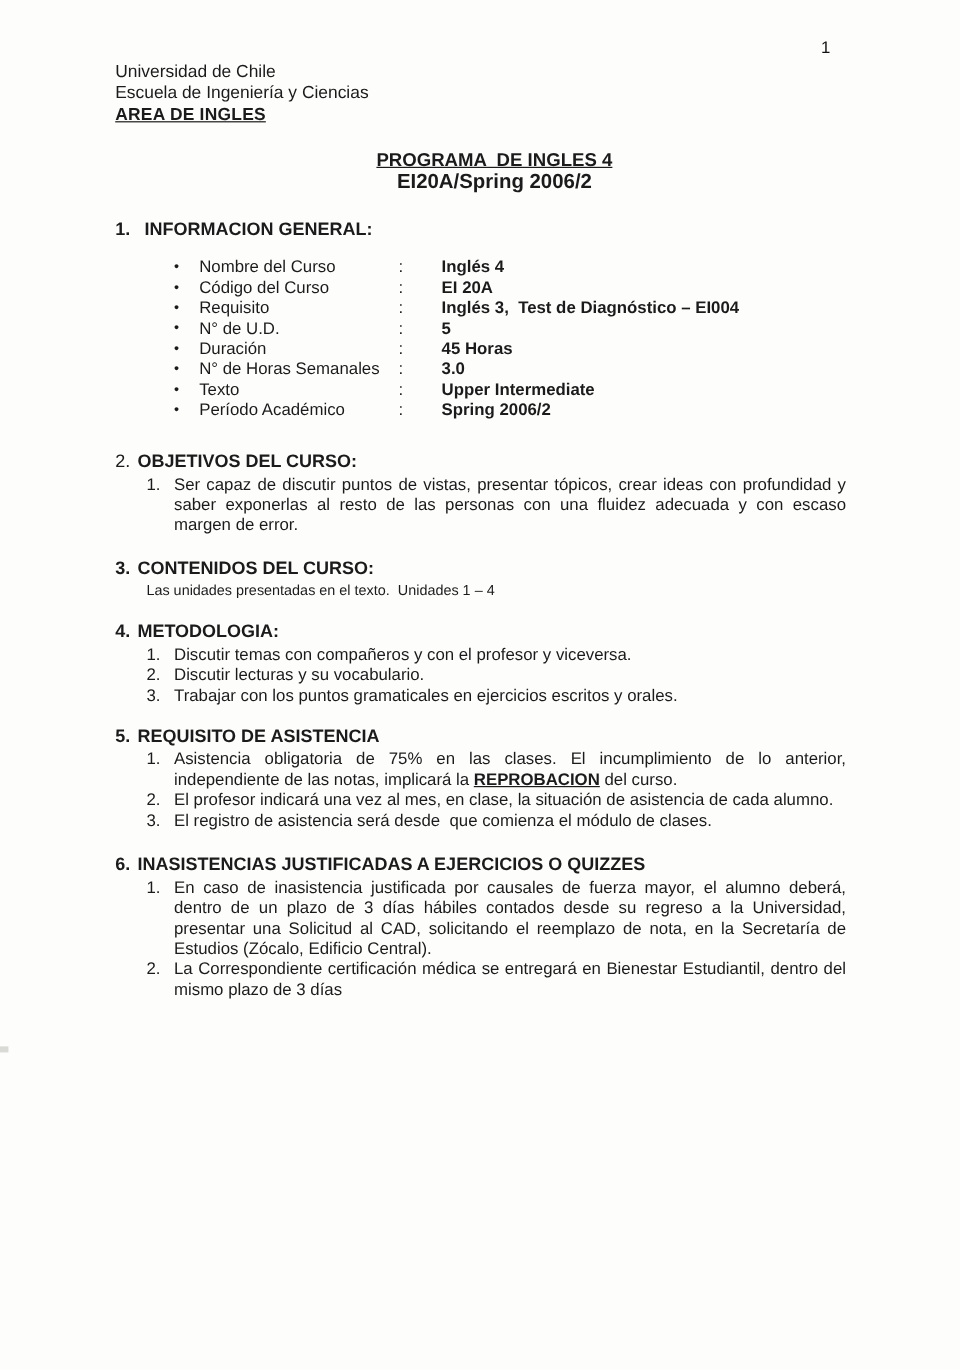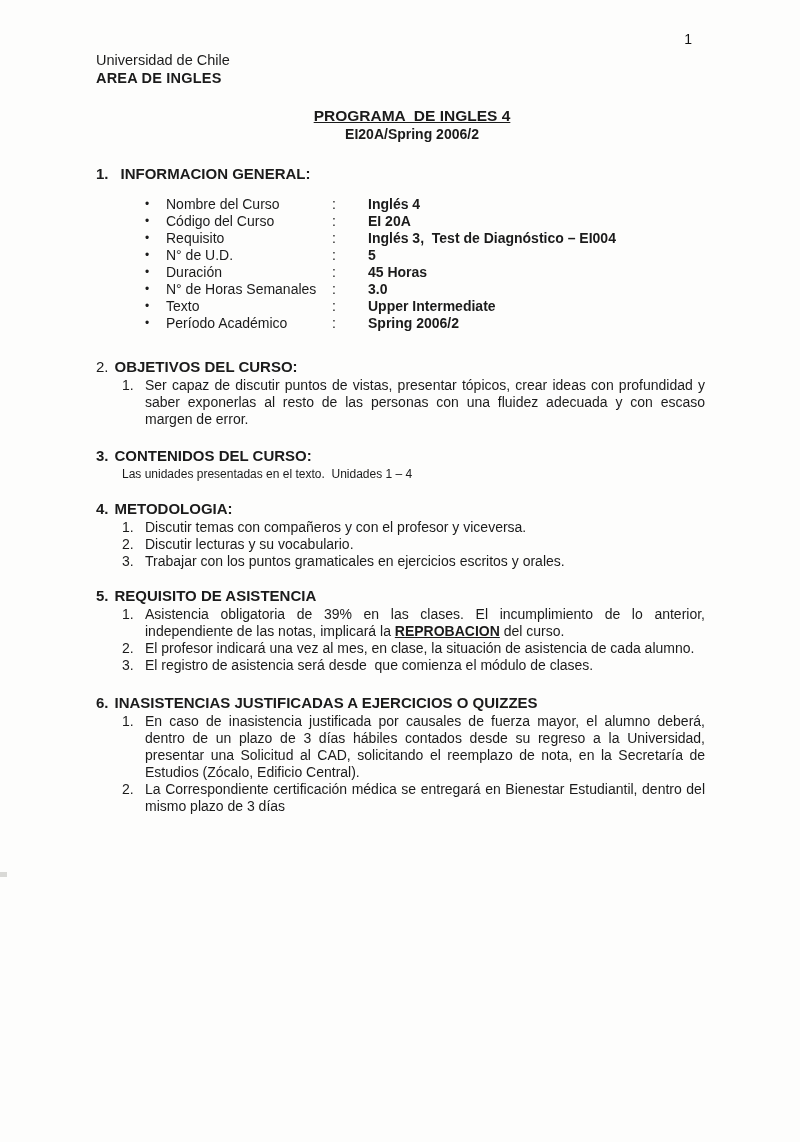--- a/index.html
+++ b/index.html
@@ -9,27 +9,27 @@
     font-family:"Liberation Sans", sans-serif;
     color:#1b1b1b;
     position:relative;
     overflow:hidden;
   }
   .page-number {
     position:absolute; top:31px; right:108px;
     font-size:14px; color:#111;
   }
   .header { margin:51px 95px 0 96px; font-size:14.5px; line-height:18px; }
-  .header .dept { font-weight:bold; letter-spacing:.2px; }
+  .header .dept { font-weight:bold; text-decoration:underline; letter-spacing:.2px; }
   .title-block { margin-top:19px; text-align:center;padding-left:24px; }
   .doc-title {
     font-size:15.5px; font-weight:bold; text-decoration:underline;
     white-space:pre-wrap; line-height:19px;
   }
-  .doc-subtitle { font-size:14px; font-weight:bold; line-height:18px; }
+  .doc-subtitle { font-size:17px; font-weight:bold; line-height:18px; }
 
   .sec { margin-left:96px; margin-right:95px; }
   .h { font-size:15px; line-height:18px; font-weight:bold; display:flex; }
   .h .n { flex:none; }
   .h-gap-wide .n { margin-right:12px; }
   .h-gap .n { margin-right:6px; }
   .n-reg .n { font-weight:normal; }
 
   .sec1 { margin-top:22px; }
   .info { margin-top:13px; font-size:14px; }
@@ -59,20 +59,21 @@
     width:7px; height:5px; background:#c9c9c6; opacity:.7;
   }
 </style>
 </head>
 <body>
 
 <div class="page-number">1</div>
 
 <div class="header">
   <div>Universidad de Chile</div>
+  <div>Escuela de Ingeniería y Ciencias</div>
   <div class="dept">AREA DE INGLES</div>
 </div>
 
 <div class="title-block">
   <div class="doc-title">PROGRAMA  DE INGLES 4</div>
   <div class="doc-subtitle">EI20A/Spring 2006/2</div>
 </div>
 
 <div class="sec sec1">
   <div class="h h-gap-wide">
@@ -174,21 +175,21 @@
 </div>
 
 <div class="sec sec5">
   <div class="h h-gap">
     <span class="n">5.</span>
     <span>REQUISITO DE ASISTENCIA</span>
   </div>
   <div class="items">
     <div class="item">
       <span class="num">1.</span>
-      <span class="txt just"><span>Asistencia obligatoria de 39% en las clases. El incumplimiento de lo anterior, independiente de las notas, implicará la </span><b>REPROBACION</b><span> del curso.</span></span>
+      <span class="txt just"><span>Asistencia obligatoria de 75% en las clases. El incumplimiento de lo anterior, independiente de las notas, implicará la </span><b>REPROBACION</b><span> del curso.</span></span>
     </div>
     <div class="item">
       <span class="num">2.</span>
       <span class="txt just">El profesor indicará una vez al mes, en clase, la situación de asistencia de cada alumno.</span>
     </div>
     <div class="item">
       <span class="num">3.</span>
       <span class="txt">El registro de asistencia será desde  que comienza el módulo de clases.</span>
     </div>
   </div>

